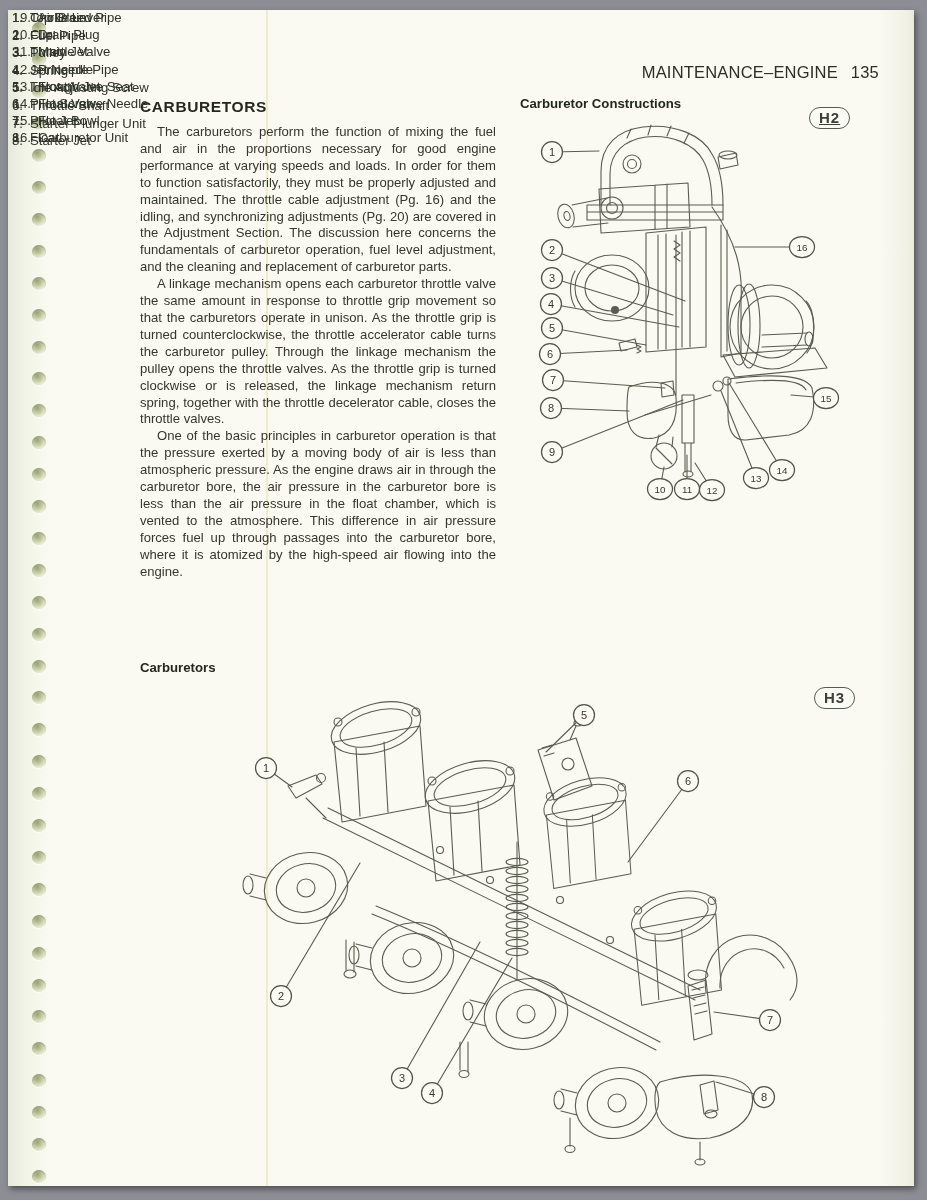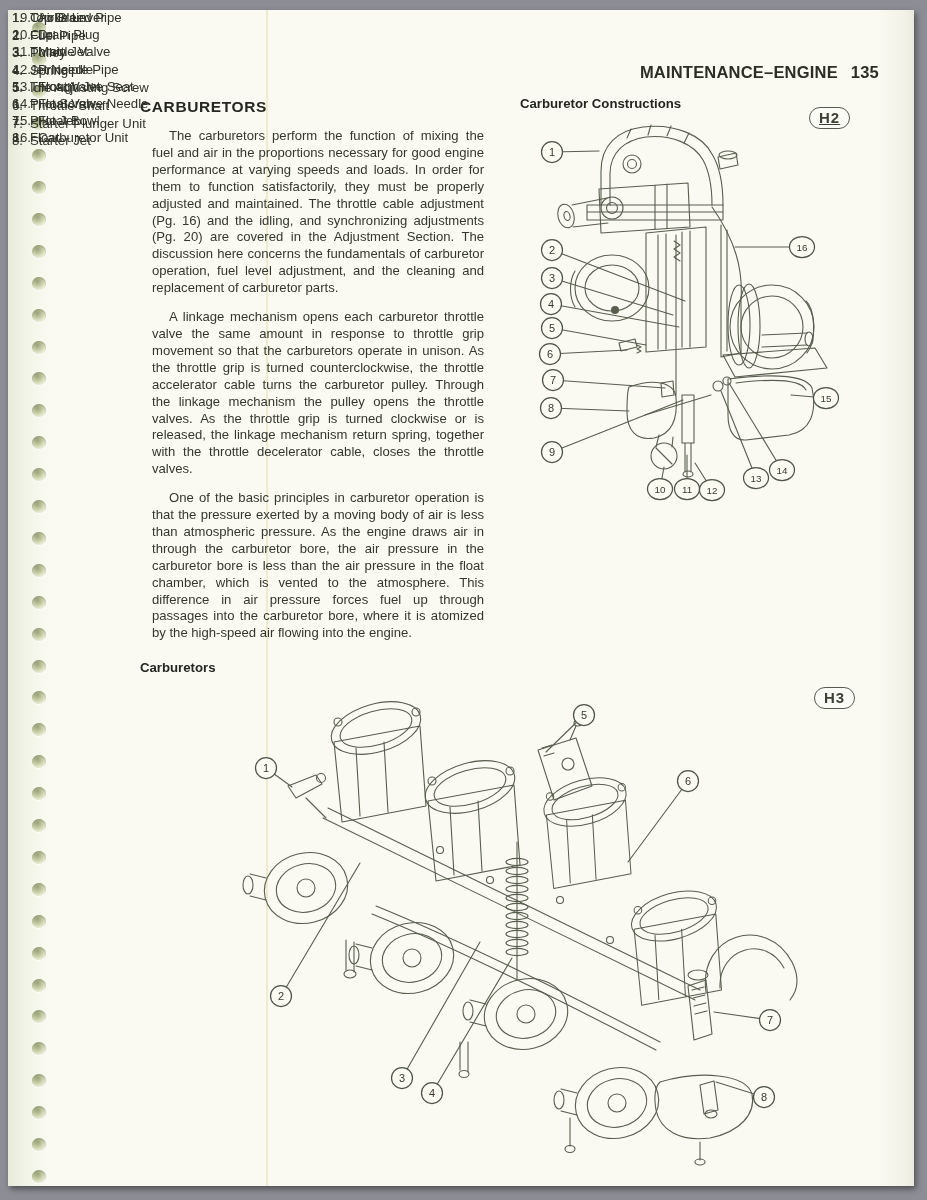--- a/index.html
+++ b/index.html
@@ -14,29 +14,29 @@
     box-shadow:2px 3px 6px rgba(0,0,0,.45);
   }
   .scan-line{position:absolute;left:258px;top:0;width:2px;height:100%;background:rgba(213,200,110,.28);}
   .hole{
     position:absolute;width:14px;height:13px;border-radius:50%;
     background:radial-gradient(circle at 38% 30%, #99a27c 0%, #c3caa2 38%, #eef0d8 72%, #fbfcf0 100%);
     box-shadow:0 1px 1px rgba(255,255,255,.85), inset 0 1px 2px rgba(85,95,55,.45);
   }
   .header{
     position:absolute;top:53px;right:35px;
-    font-size:16.5px;font-weight:bold;color:#2b2e25;letter-spacing:.2px;white-space:nowrap;
+    font-size:16.5px;font-weight:normal;color:#2b2e25;letter-spacing:.2px;white-space:nowrap;
   }
   .header .pageno{margin-left:13px;}
   .article{position:absolute;left:132px;top:88px;width:356px;}
   .article h1{
     margin:0 0 8px 0;font-size:15.5px;font-weight:bold;color:#24271f;letter-spacing:.6px;
   }
   .article p{
-    margin:12px;font-size:13.1px;line-height:16.9px;color:#34372c;
+    margin:0;font-size:13.1px;line-height:16.9px;color:#34372c;
     text-align:justify;text-indent:17px;
   }
   .cap{position:absolute;font-size:13.2px;font-weight:bold;color:#24271f;white-space:nowrap;}
   .cap-h2{left:512px;top:86px;}
   .cap-h3{left:132px;top:650px;}
   .badge{
     position:absolute;height:20px;line-height:20px;padding:0 9px;
     border:1.7px solid #565b4d;border-radius:12px;
     font-size:15px;font-weight:bold;color:#3c4134;letter-spacing:1px;background:rgba(255,255,255,.35);
   }

